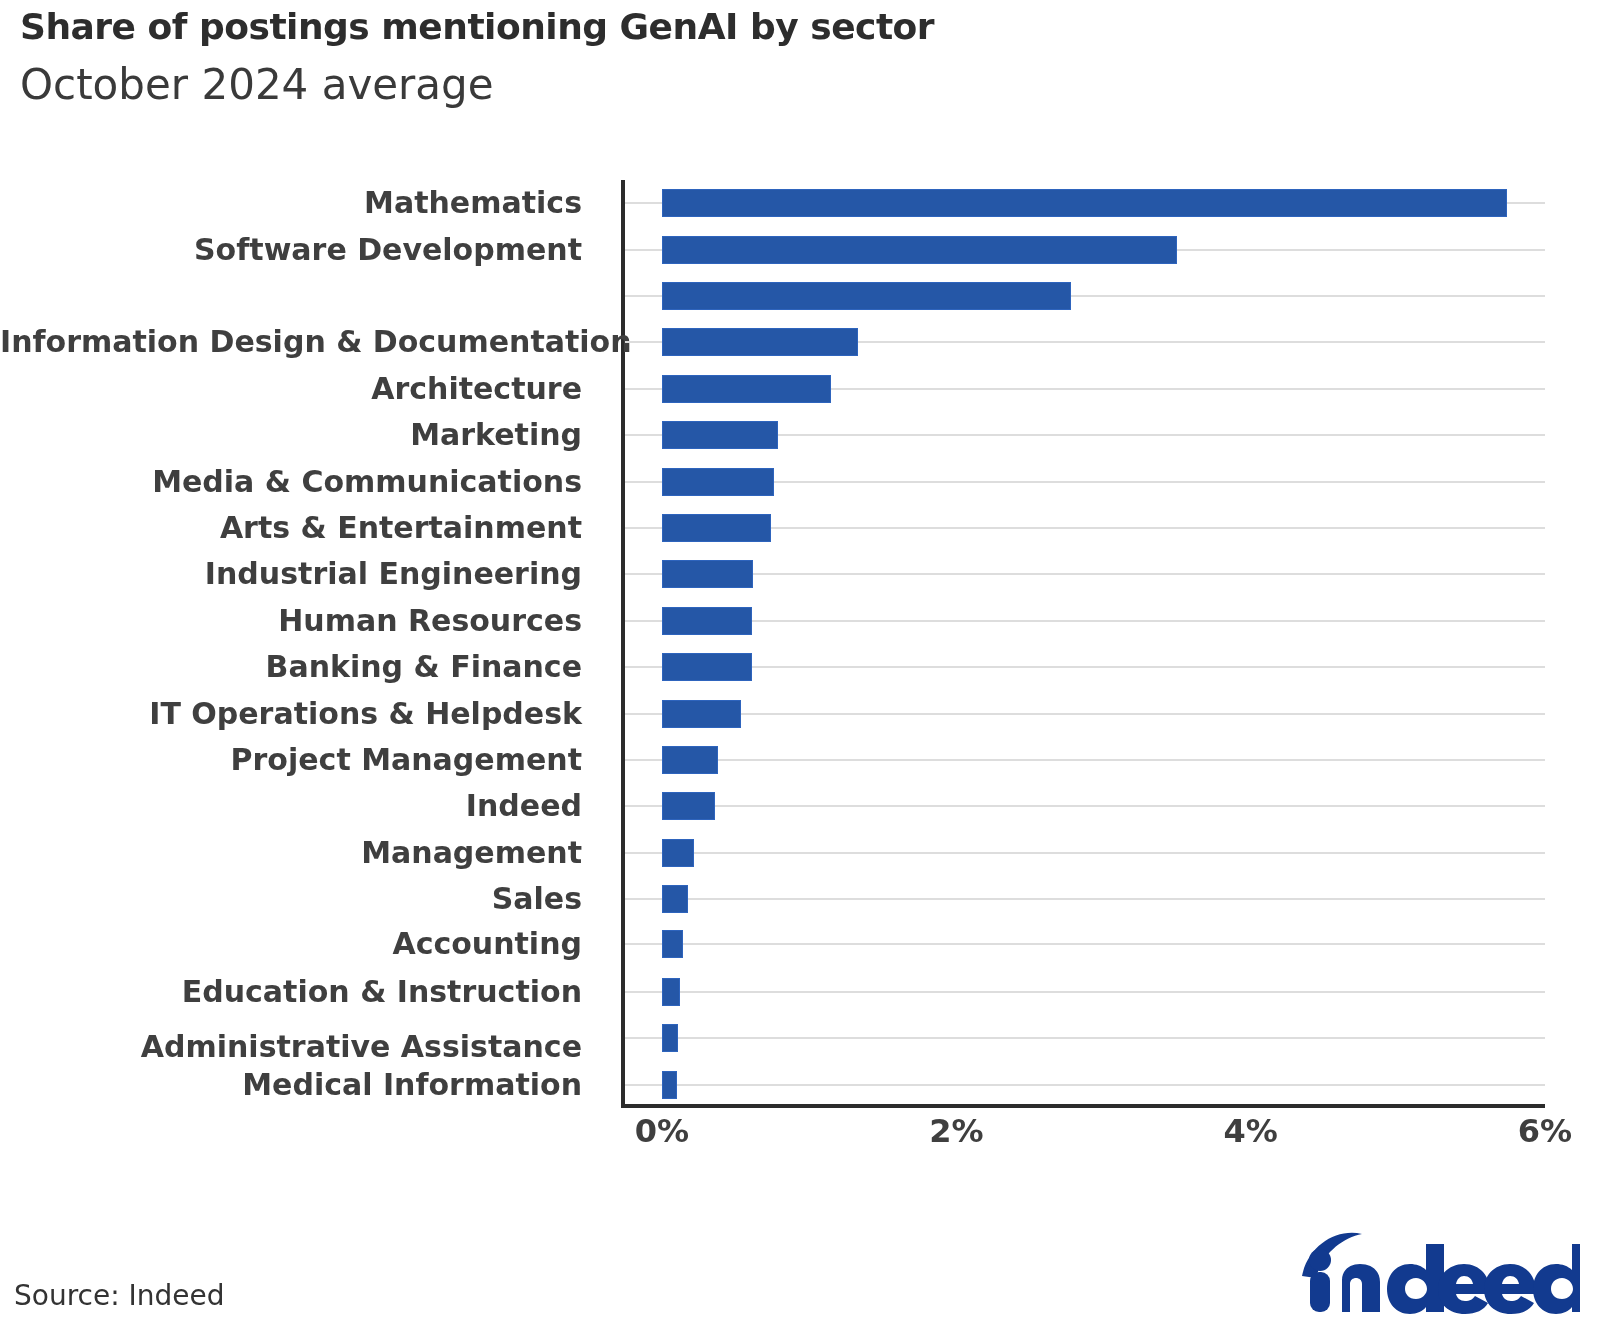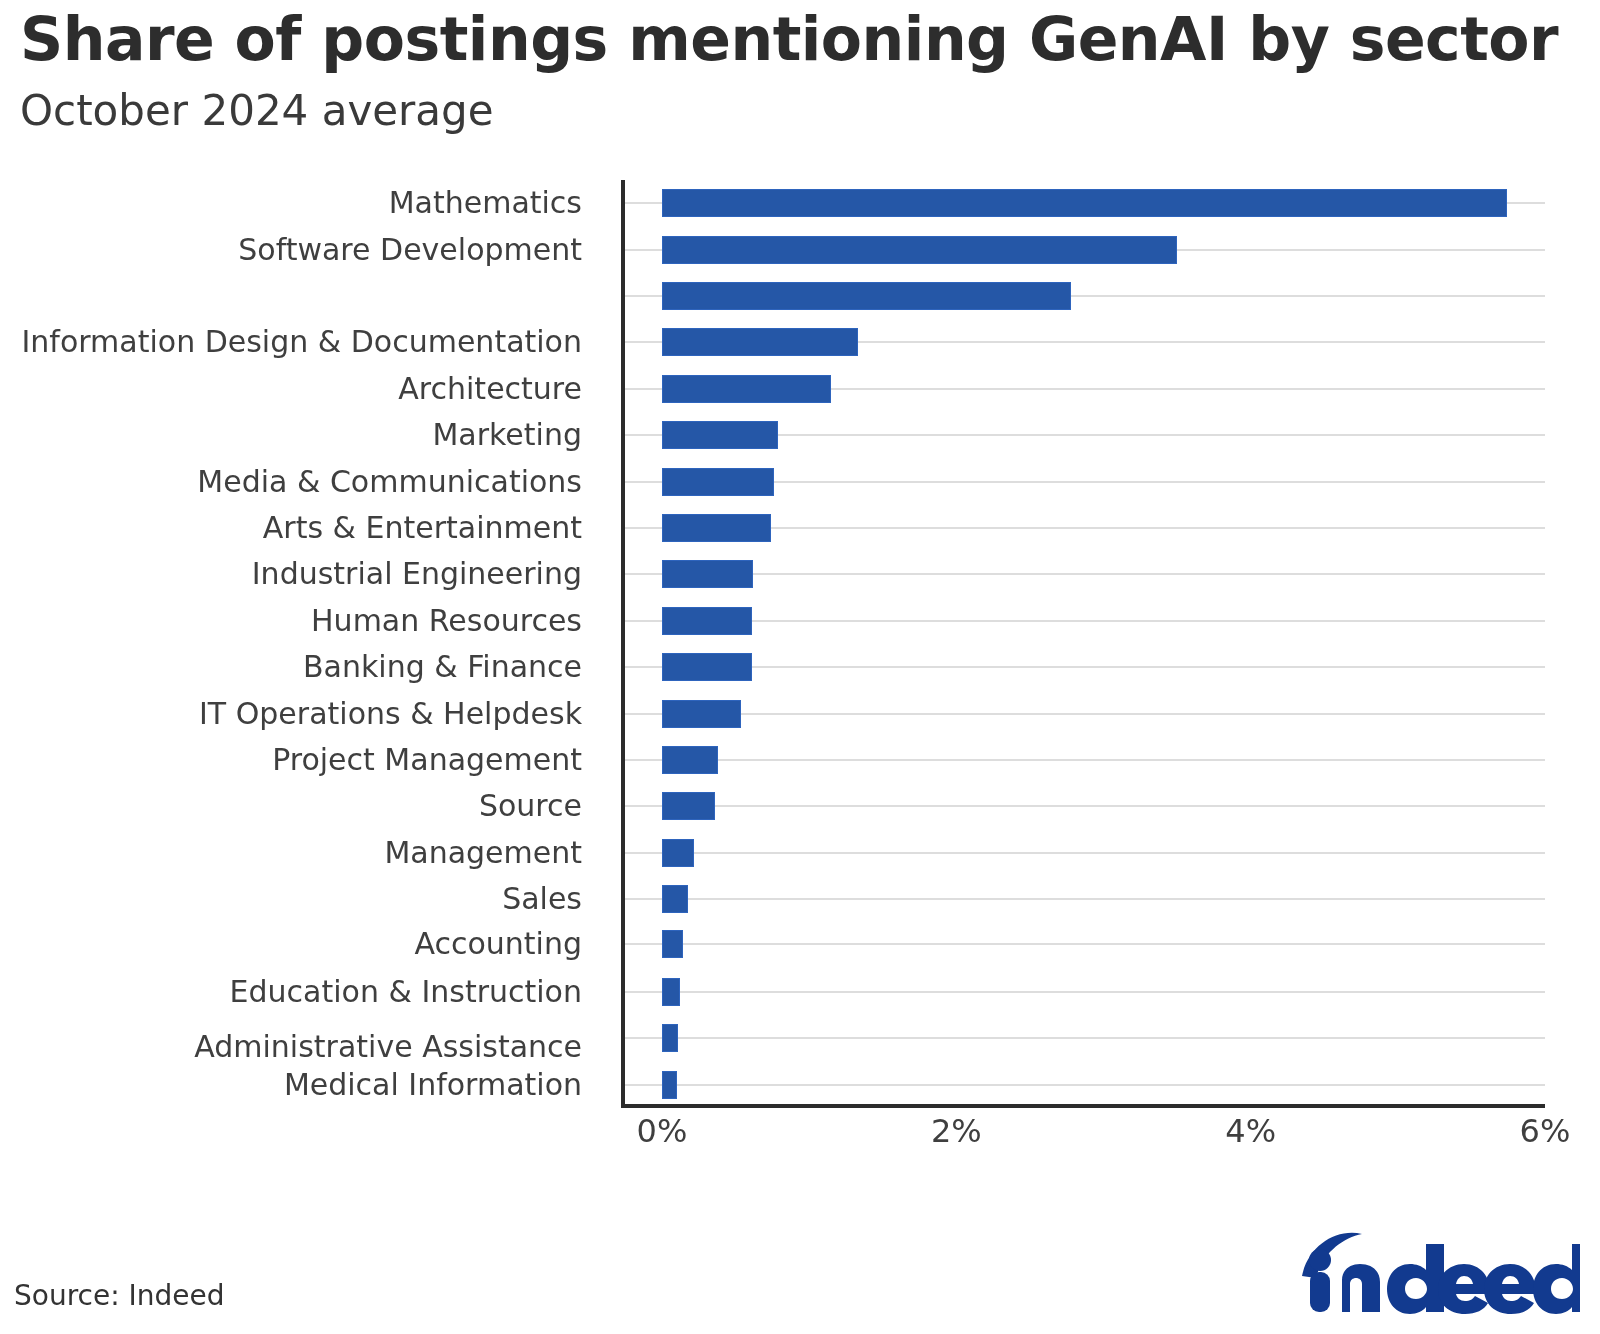--- a/index.html
+++ b/index.html
@@ -11,21 +11,21 @@
     font-family: "DejaVu Sans", "Liberation Sans", sans-serif;
     color: #333333;
     overflow: hidden;
     position: relative;
   }
 
   
   .header { padding: 8px 20px 0 20px; }
   .chart-title {
     font-family: "DejaVu Sans", "Liberation Sans", sans-serif;
-    font-size: 60px;
+    font-size: 36px;
     font-weight: 700;
     color: #2d2d2d;
     letter-spacing: -0.5px;
     line-height: 1.06;
     margin: 0;
     white-space: nowrap;
   }
   .chart-subtitle {
     font-size: 42px;
     font-weight: 400;
@@ -35,20 +35,21 @@
     white-space: nowrap;
   }
 
   
   .chart-wrap {
     position: absolute;
     left: 0;
     top: 180px;
     width: 1391px;
     height: 1000px;
+    font-weight: bold;
   }
 
   .plot-frame {
     position: absolute;
     left: 621px;
     top: 0px;
     width: 924px;
     height: 928px;
     border-left: 4px solid #2b2b2b;
     border-bottom: 4px solid #2b2b2b;
@@ -207,21 +208,21 @@
         <div class="cat-label">IT Operations &amp; Helpdesk</div>
         <div class="gridline"></div>
         <div class="bar" style="width: 79.47px; background: rgb(37, 87, 167);"></div>
       </div>
       <div class="row" style="top: 556.8px; height: 46.4px;">
         <div class="cat-label">Project Management</div>
         <div class="gridline"></div>
         <div class="bar" style="width: 55.9233px; background: rgb(37, 87, 167);"></div>
       </div>
       <div class="row" style="top: 603.2px; height: 46.4px;">
-        <div class="cat-label">Source</div>
+        <div class="cat-label">Indeed</div>
         <div class="gridline"></div>
         <div class="bar" style="width: 52.98px; background: rgb(37, 87, 167);"></div>
       </div>
       <div class="row" style="top: 649.6px; height: 46.4px;">
         <div class="cat-label">Management</div>
         <div class="gridline"></div>
         <div class="bar" style="width: 32.3767px; background: rgb(37, 87, 167);"></div>
       </div>
       <div class="row" style="top: 696px; height: 46.4px;">
         <div class="cat-label">Sales</div>

